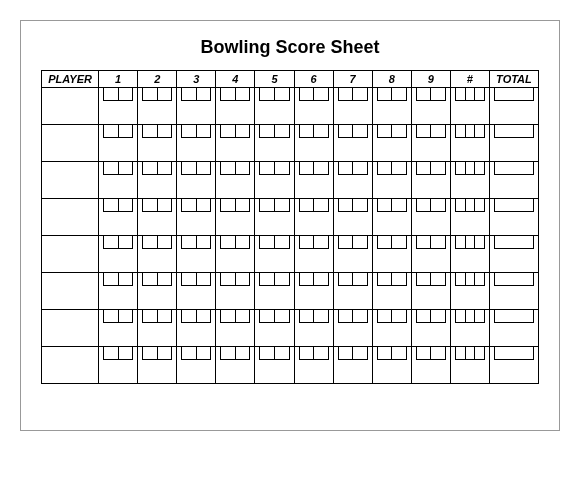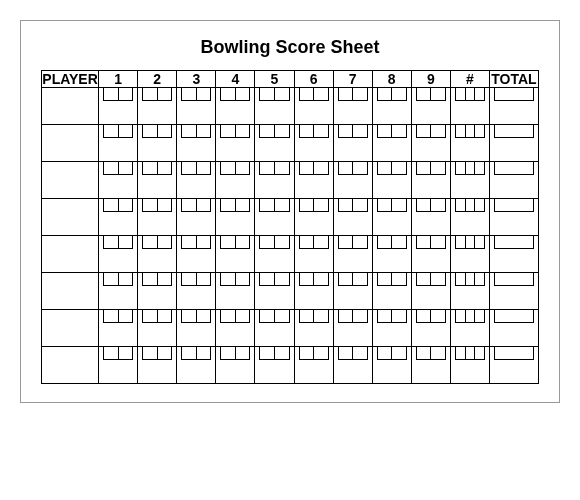--- a/index.html
+++ b/index.html
@@ -6,44 +6,45 @@
     margin: 0;
     padding: 20px;
     font-family: Arial, sans-serif;
     background: #fff;
     width: 580px;
     height: 500px;
     box-sizing: border-box;
   }
   .sheet {
     border: 1px solid #999;
-    padding: 10px 20px 18px 20px;
+    padding: 10px 20px 46px 20px;
   }
   .title {
     text-align: center;
     font-weight: bold;
     font-size: 18px;
     margin: 6px 0 12px 0;
   }
   table {
     border-collapse: collapse;
     width: 100%;
     table-layout: fixed;
   }
   th, td {
     border: 1.5px solid #000;
     padding: 0;
     text-align: center;
     vertical-align: top;
   }
   th {
-    font-size: 14px;
+    font-size: 11px;
     font-weight: bold;
     height: 16px;
     line-height: 16px;
+    font-style: italic;
   }
   th.player-col { width: 56px; }
   th.frame-col { width: 38px; }
   th.total-col { width: 48px; }
   td.score-cell {
     height: 36px;
     position: relative;
   }
   .frame-inner {
     position: absolute;

